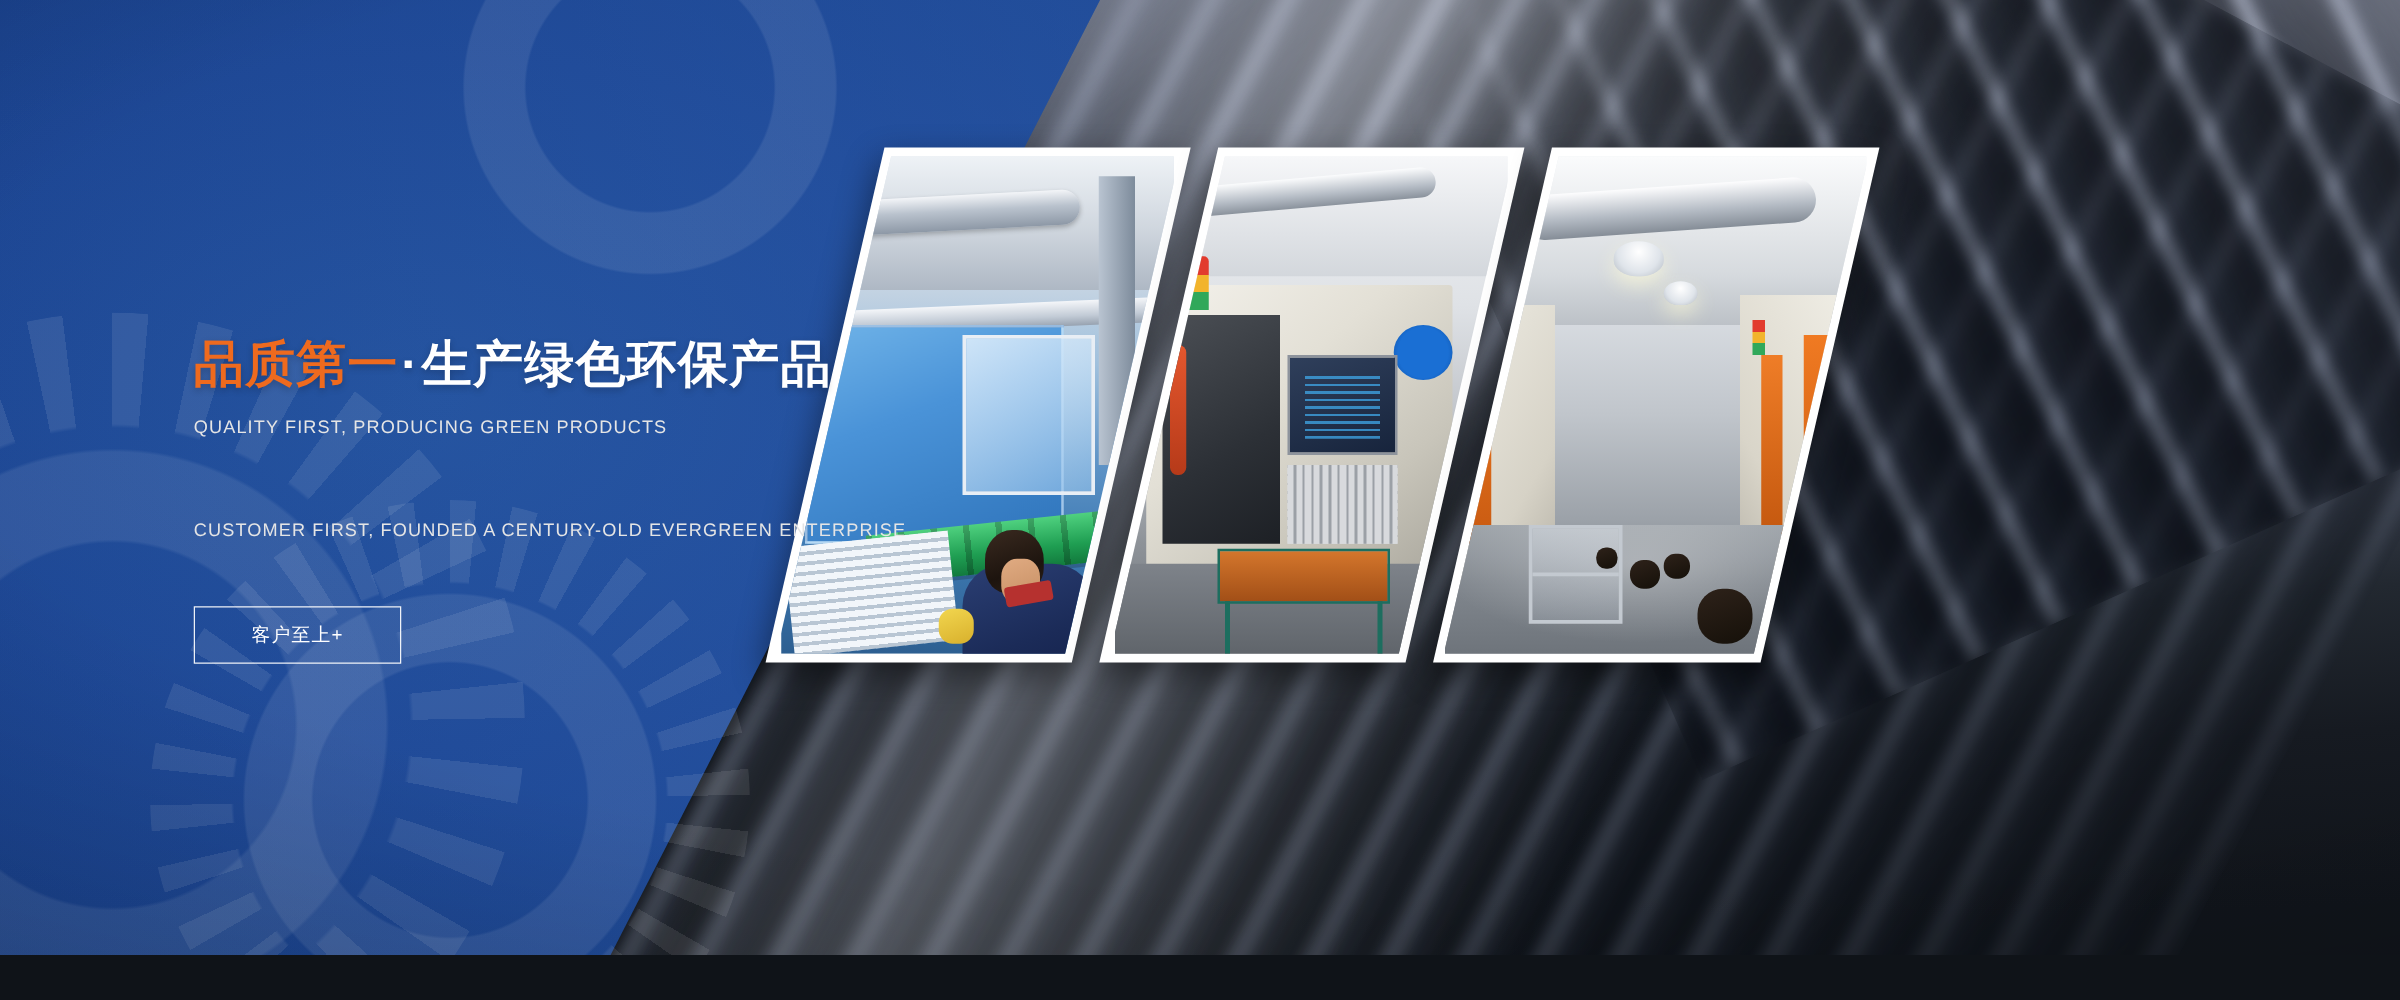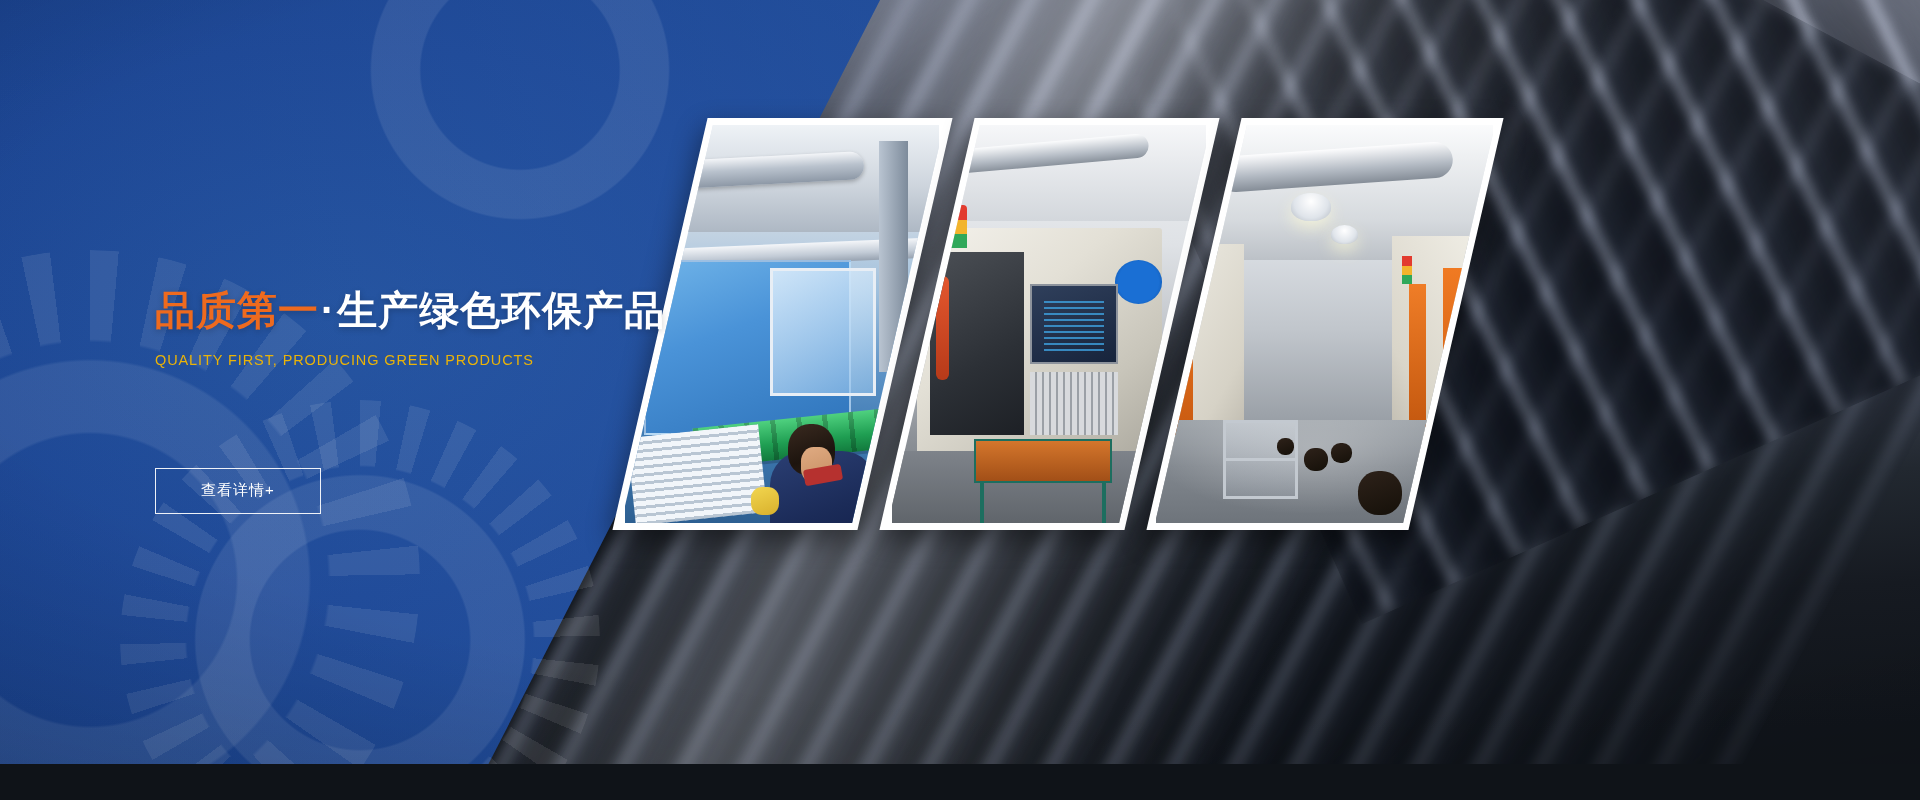--- a/index.html
+++ b/index.html
@@ -116,21 +116,21 @@
     color:#ffffff;
     line-height:1.15;
     white-space:nowrap;
     text-shadow:0 2px 6px rgba(0,0,0,.22);
   }
   .headline .hl-accent { color:#ee6a1e; }
   .headline .hl-dot { color:#ffffff; padding:0 2px; }
   .subline {
     font-size:14.5px;
     letter-spacing:.9px;
-    color:#eab308;
+    color:#e5e5e5;
     margin-top:19px;
     white-space:nowrap;
     font-weight:400;
   }
   .gap { height:48px; }
 
   .cta {
     margin-top:52px;
     width:166px; height:46px;
     border:1px solid rgba(255,255,255,.92);
@@ -416,18 +416,19 @@
 
     <div class="headline">
       <span class="hl-accent">品质第一</span><span class="hl-dot">·</span><span>生产绿色环保产品</span>
     </div>
 
     <div class="subline">QUALITY FIRST, PRODUCING GREEN PRODUCTS</div>
 
     <div class="gap"></div>
 
 
-
-    <button class="cta">查看详情+</button>
+    <div class="subline">CUSTOMER FIRST, FOUNDED A CENTURY-OLD EVERGREEN ENTERPRISE</div>
+
+    <button class="cta">客户至上+</button>
   </div>
 
   <div class="layer vignette"></div>
 </div>
 
 </body></html>

